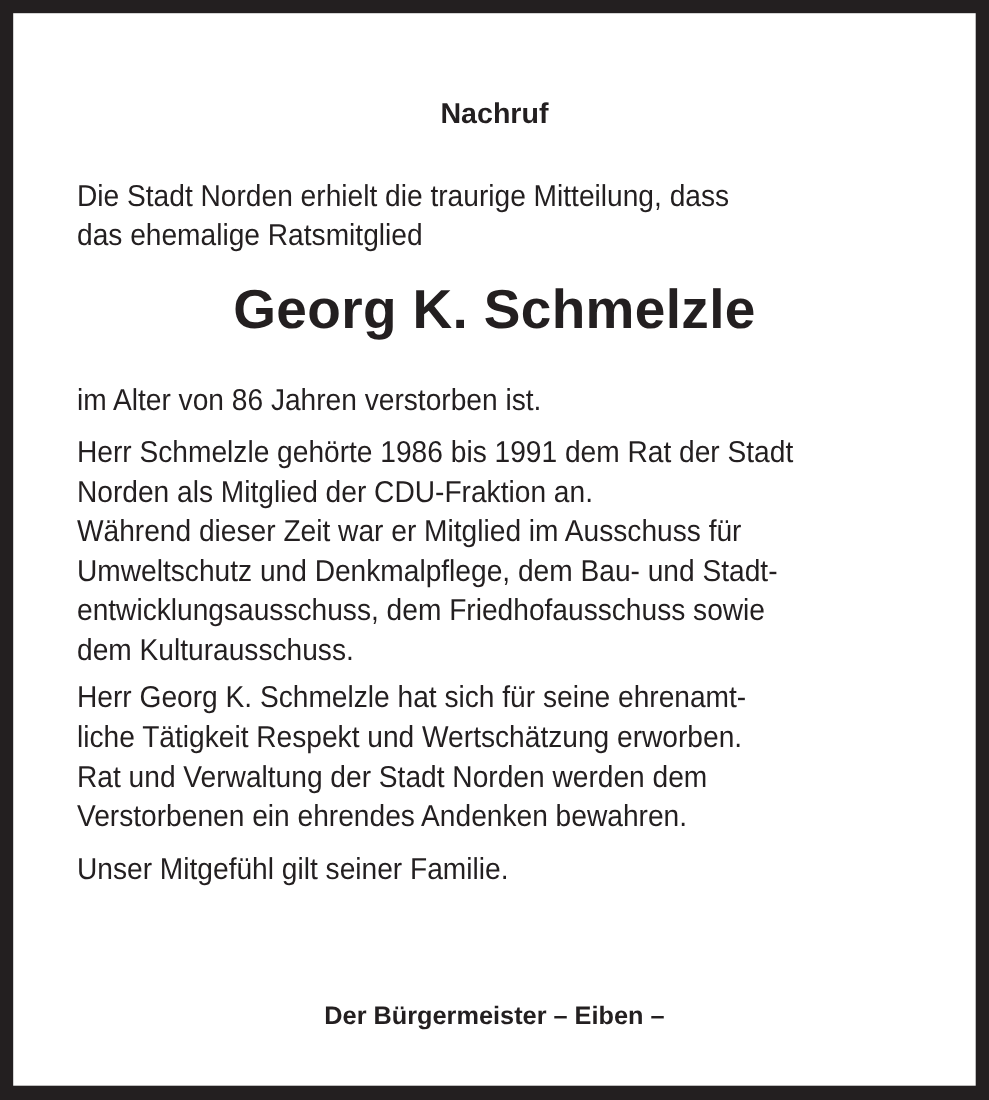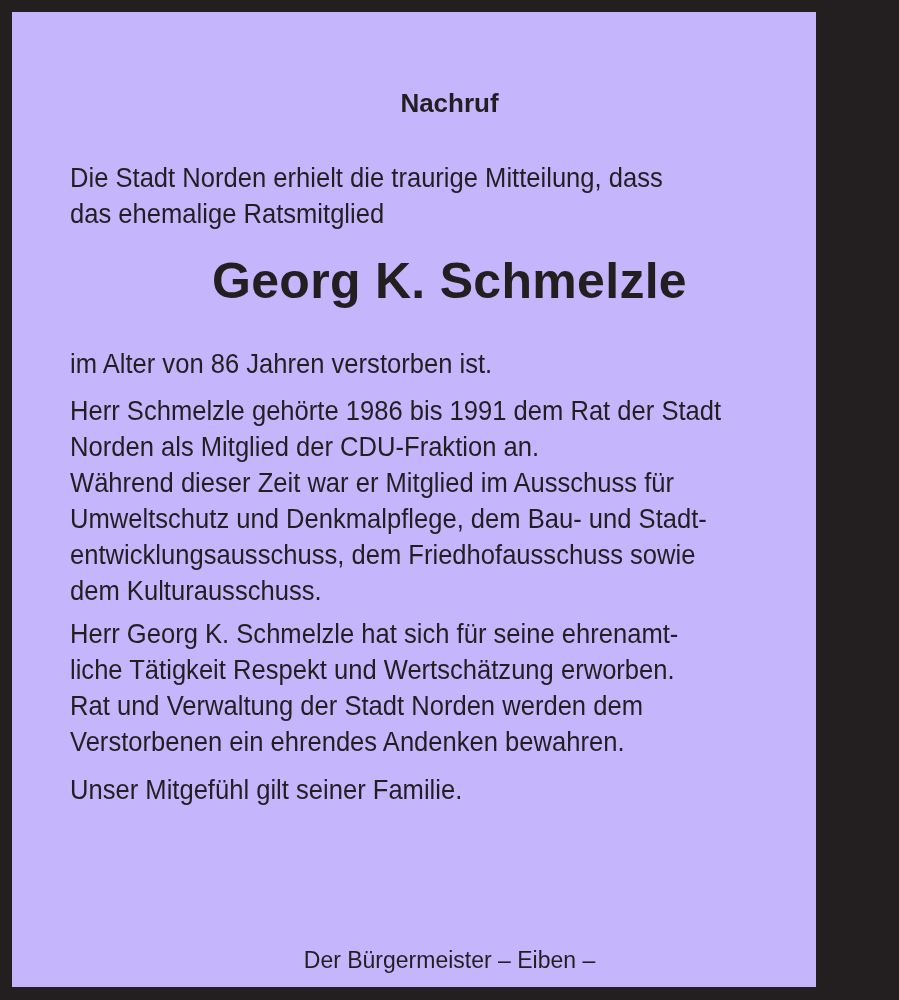--- a/index.html
+++ b/index.html
@@ -1,24 +1,24 @@
 <!DOCTYPE html>
 <html><head>
 <meta charset="utf-8">
 <style>
   html,body{margin:0;padding:0;background:#231f20;}
   body{width:899px;height:1000px;position:relative;overflow:hidden;}
-  .frame{position:absolute;left:12px;top:12px;width:804px;height:975px;background:#c4b5fd;}
+  .frame{position:absolute;left:12px;top:12px;width:875px;height:975px;background:#ffffff;}
   .t{position:absolute;left:0;color:#231f20;font-family:"Liberation Sans",sans-serif;white-space:nowrap;margin:0;}
   .center{width:875px;text-align:center;}
   .title{top:76px;font-size:26px;font-weight:bold;}
   .body{left:58px;font-size:27.5px;line-height:36px;transform-origin:0 0;}
   .name{top:240px;font-size:50px;font-weight:bold;letter-spacing:0.3px;}
   .sig1{top:848px;font-size:32px;font-weight:bold;}
-  .sig2{top:898px;font-size:23px;font-weight:normal;margin-top:37px;}
+  .sig2{top:898px;font-size:23px;font-weight:bold;}
   .line{display:block;}
 </style>
 </head>
 <body>
 
 <div class="frame">
 
   <h1 class="t center title">Nachruf</h1>
 
   <div class="t body" style="top:148px;transform:scaleX(0.93);">

